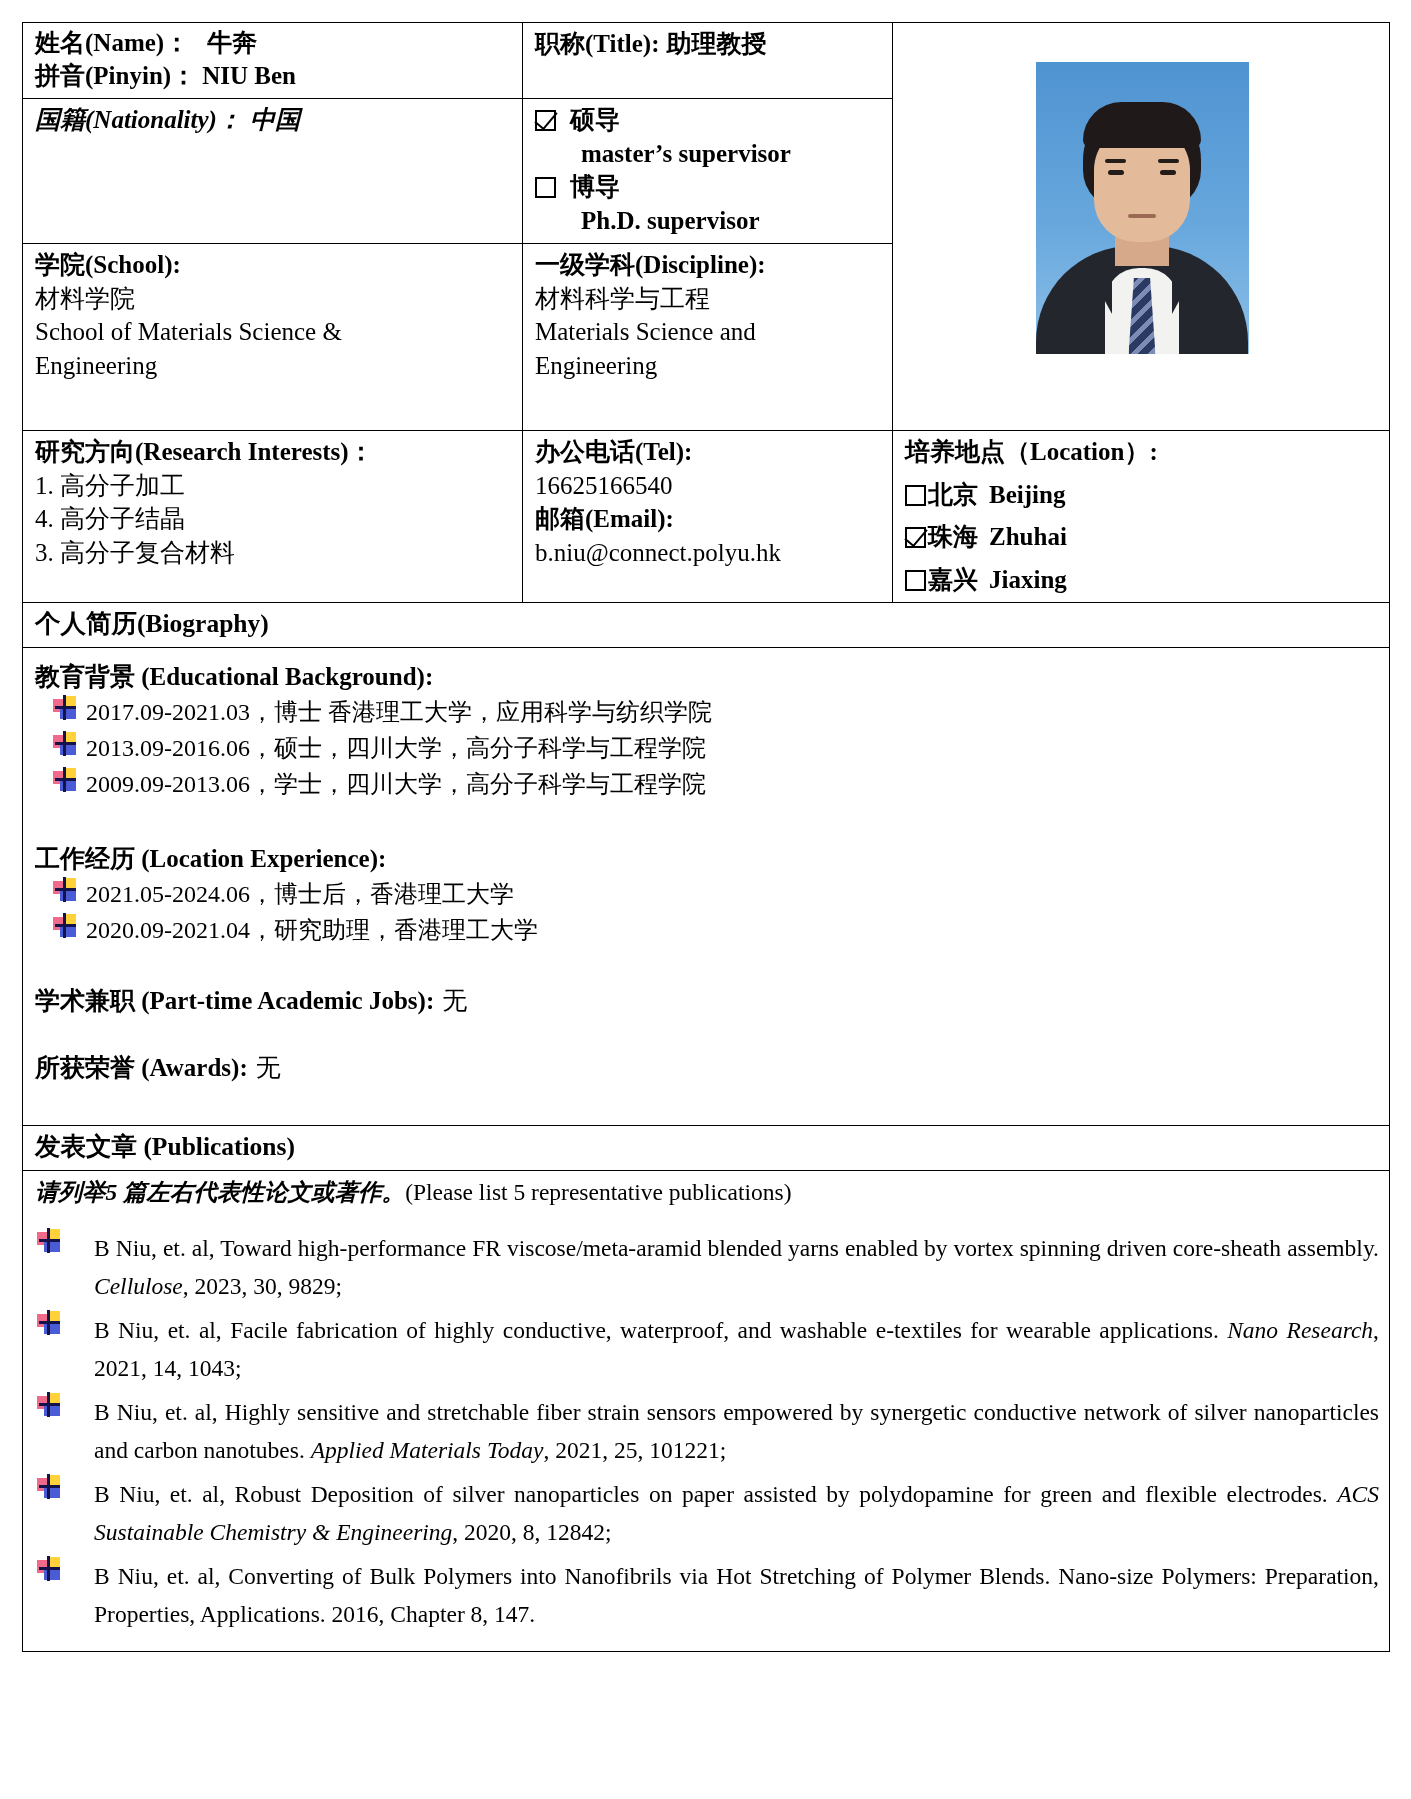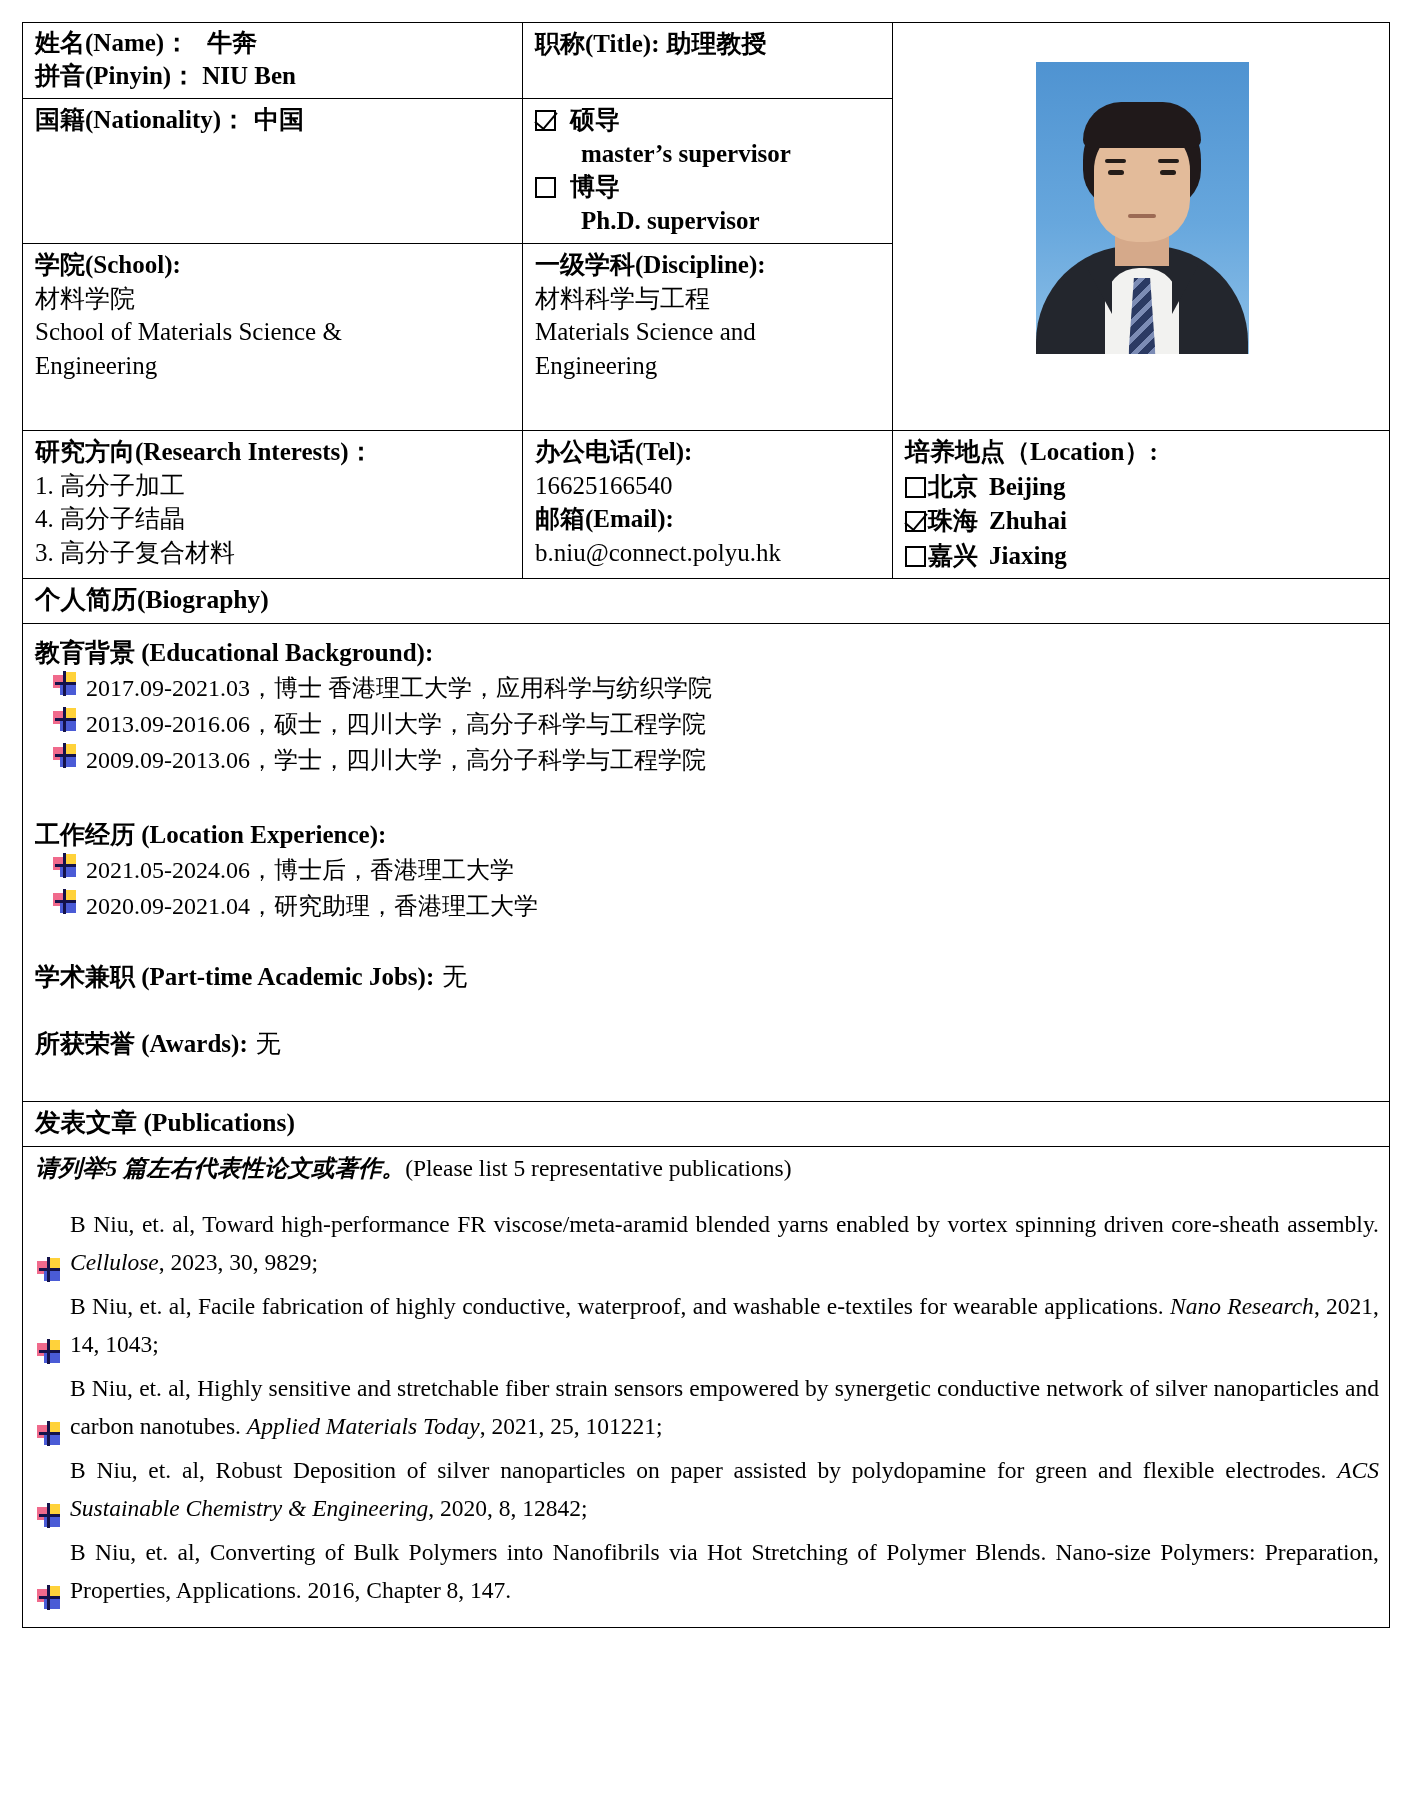--- a/index.html
+++ b/index.html
@@ -116,28 +116,28 @@
   .xbul i{position:absolute;display:block;}
   .xbul .q1{left:10px;top:0;width:13px;height:11px;background:#ffd23a;}
   .xbul .q2{left:0;top:3px;width:12px;height:13px;background:#f06a8c;}
   .xbul .q3{left:7px;top:11px;width:16px;height:12px;background:#4a5bd6;}
   .xbul .vline{left:10px;top:-1px;width:3px;height:25px;background:#14124a;}
   .xbul .hline{left:2px;top:10px;width:21px;height:3px;background:#14124a;}
 
   
   .brow{display:flex;align-items:flex-start;margin:2px 0 4px 18px;}
   .brow .txt{flex:1;}
-  .pubrow{display:flex;align-items:flex-end;margin:0 0 6px 2px;}
+  .pubrow{display:flex;align-items:flex-start;margin:0 0 6px 2px;gap:24px;}
   .pubrow .ptxt{flex:1;text-align:justify;line-height:1.62;}
   .ital{font-style:italic;}
   .sec-title{margin:4px 0 2px 0;}
   .spacer-lg{height:34px;}
   .spacer-md{height:22px;}
-  .nat-cell{padding-top:6px;}
-  .loc-line{white-space:nowrap;margin-top:1px;}
+  .nat-cell{padding-top:6px;font-style:italic;}
+  .loc-line{white-space:nowrap;margin-top:9px;}
   .tight-line{line-height:1.30;}
 </style>
 </head>
 <body>
 
 <div class="page">
   <table class="doc">
     <colgroup>
       <col style="width:500px">
       <col style="width:370px">

